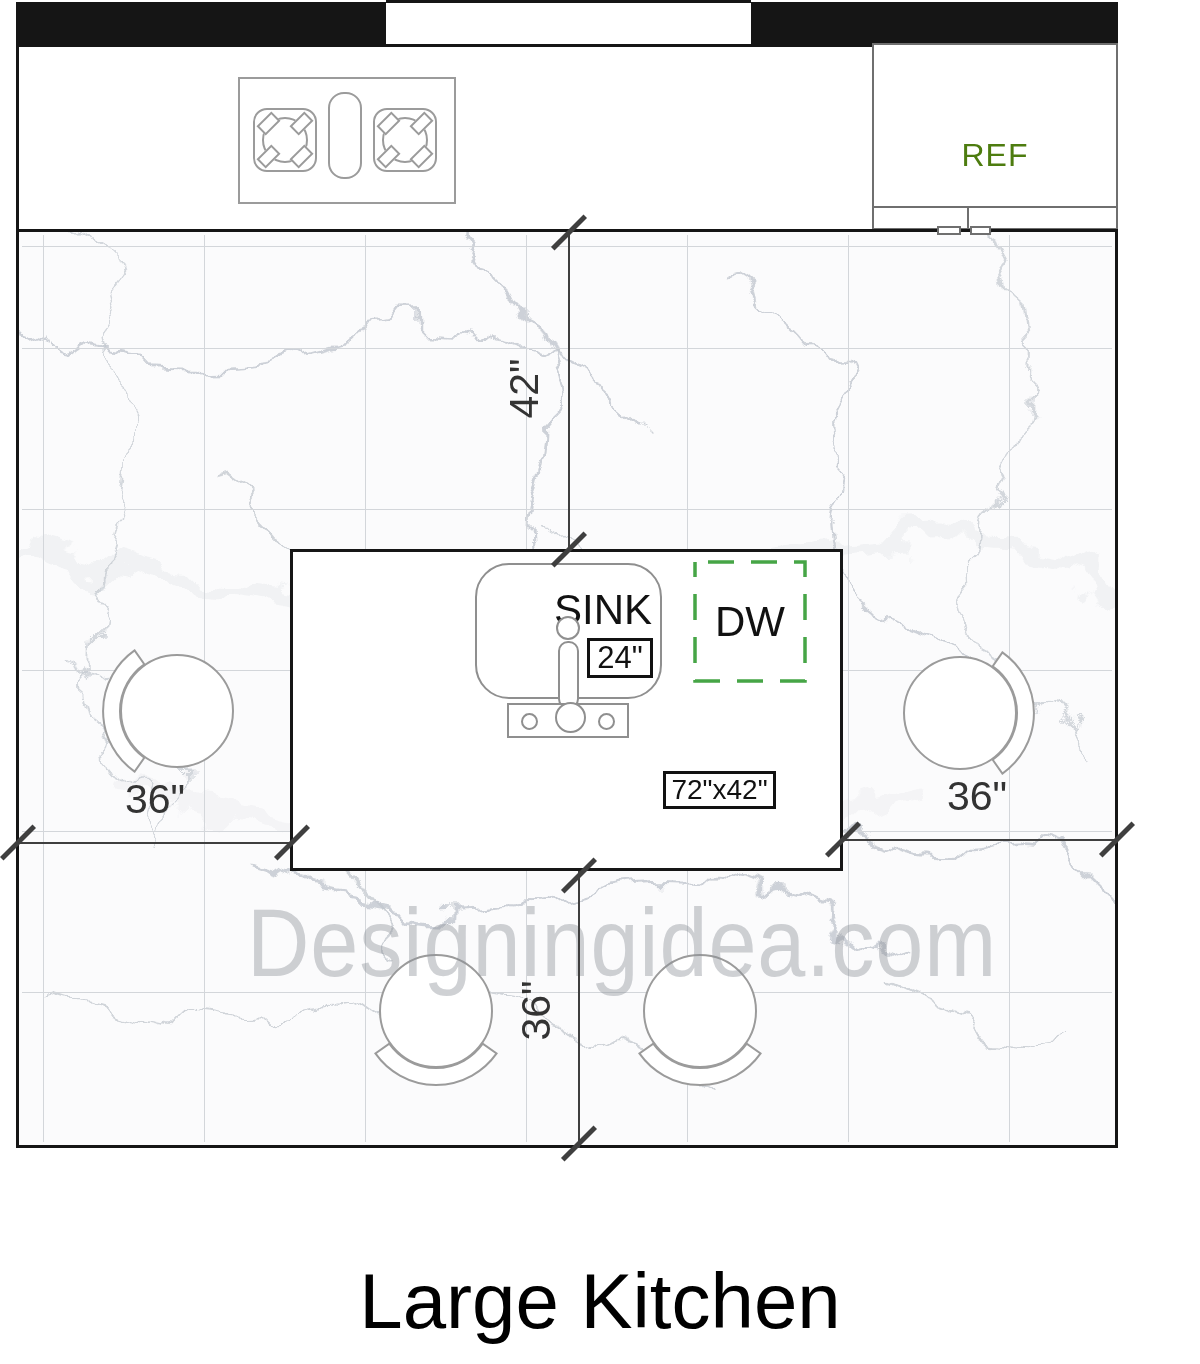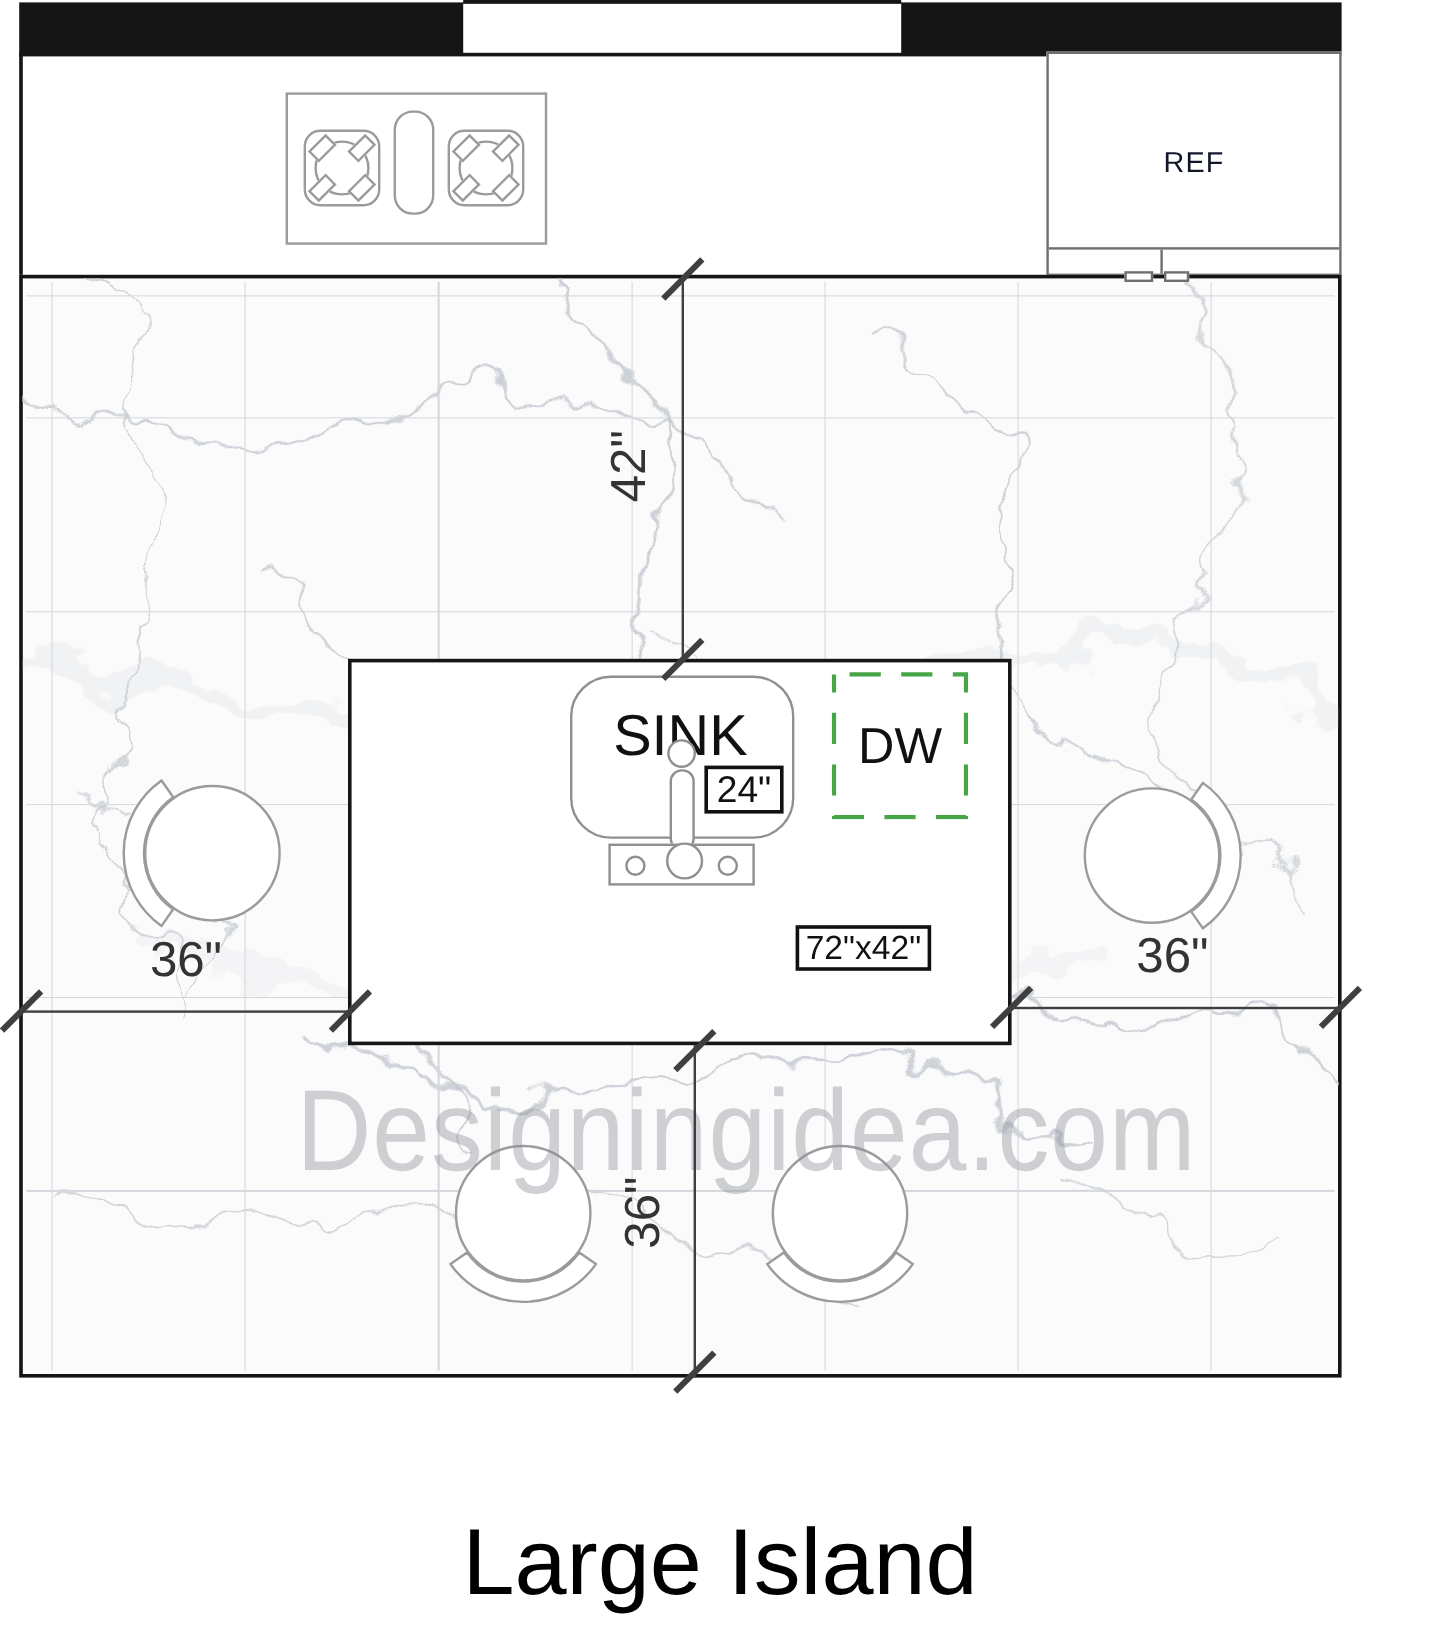--- a/index.html
+++ b/index.html
@@ -20,22 +20,22 @@
   .burner .ring{position:absolute;left:7px;top:7px;width:42px;height:42px;border:2px solid #9b9b9b;border-radius:50%;}
   .burner .tick{position:absolute;width:17px;height:9px;border:2px solid #9b9b9b;background:#fff;}
   .bt1{left:3px;top:7px;transform:rotate(45deg);}
   .bt2{right:3px;top:7px;transform:rotate(-45deg);}
   .bt3{left:3px;bottom:7px;transform:rotate(-45deg);}
   .bt4{right:3px;bottom:7px;transform:rotate(45deg);}
   .grate{position:absolute;left:88px;top:13px;width:30px;height:83px;border:2px solid #9b9b9b;border-radius:16px;background:#fff;}
 
   
   .fridge{left:872px;top:43px;width:242px;height:183px;border:2px solid #6f6f6f;background:#fff;}
-  .fridge-label{position:absolute;left:0;top:77px;width:100%;text-align:center;
-                font-size:24px;letter-spacing:1px;color:#0f172a;}
+  .fridge-label{position:absolute;left:0;top:92px;width:100%;text-align:center;
+                font-size:32px;letter-spacing:1px;color:#4d7c0f;}
   .fridge-doors{position:absolute;left:0;bottom:0;width:100%;height:20px;border-top:2px solid #6f6f6f;}
   .fridge-divider{position:absolute;left:93px;top:0;width:2px;height:100%;background:#6f6f6f;}
   .handle{height:5px;border:2px solid #6f6f6f;background:#fff;}
   .handle-1{left:937px;top:226px;width:20px;}
   .handle-2{left:970px;top:226px;width:17px;}
 
   
   .floor{left:16px;top:229px;width:1102px;height:919px;background:#fbfbfc;
          border:3px solid #151515;box-sizing:border-box;}
   .tile-grid{position:absolute;left:3px;top:3px;right:3px;bottom:3px;
@@ -46,21 +46,21 @@
   .marble-svg,.stool-svg{position:absolute;left:0;top:0;width:1096px;height:913px;}
 
   .watermark{left:208px;top:888px;width:780px;text-align:center;font-size:96px;
              color:rgba(140,145,152,0.42);white-space:nowrap;transform:scaleX(0.9);
              transform-origin:center;letter-spacing:1px;}
 
   
   .island{left:290px;top:549px;width:553px;height:322px;background:#ffffff;
           border:3px solid #161616;box-sizing:border-box;}
   .sink{left:475px;top:563px;width:183px;height:132px;border:2px solid #8f8f8f;border-radius:34px;background:#fff;}
-  .sink-label{left:482px;top:586px;width:170px;text-align:center;font-size:48px;color:#111;}
+  .sink-label{left:482px;top:586px;width:170px;text-align:right;font-size:42px;color:#111;}
   .drain{left:556px;top:616px;width:20px;height:20px;border:2px solid #8f8f8f;border-radius:50%;background:#fff;}
   .faucet-stem{left:558px;top:641px;width:17px;height:64px;border:2px solid #8f8f8f;border-radius:10px;background:#fff;}
   .faucet-base{left:507px;top:703px;width:118px;height:31px;border:2px solid #8f8f8f;background:#fff;}
   .fb-c{position:absolute;border:2px solid #8f8f8f;border-radius:50%;background:#fff;}
   .fb-left{left:12px;top:8px;width:13px;height:13px;}
   .fb-mid{left:46px;top:-3px;width:27px;height:27px;}
   .fb-right{left:89px;top:8px;width:13px;height:13px;}
   .badge{border:3px solid #111;background:#fff;text-align:center;box-sizing:border-box;}
   .sink-size{left:587px;top:638px;width:66px;height:40px;font-size:31px;line-height:34px;}
   .dw-box{left:693px;top:560px;width:114px;height:123px;}
@@ -199,15 +199,15 @@
   <div class="abs dim dim-h" style="left:843px;top:839px;width:274px;"></div>
   <div class="abs tick" style="left:820px;top:837px;"></div>
   <div class="abs tick" style="left:1094px;top:837px;"></div>
   <div class="abs dim-label" style="left:927px;top:773px;width:100px;">36"</div>
 
   <div class="abs dim dim-v" style="left:578px;top:871px;height:277px;"></div>
   <div class="abs tick" style="left:556px;top:873px;"></div>
   <div class="abs tick" style="left:556px;top:1141px;"></div>
   <div class="abs dim-label rot" style="left:476px;top:987px;width:120px;">36"</div>
 
-  <div class="abs title title-2">Large Island</div>
+  <div class="abs title title-2">Large Kitchen</div>
 
 </div>
 
 </body></html>

